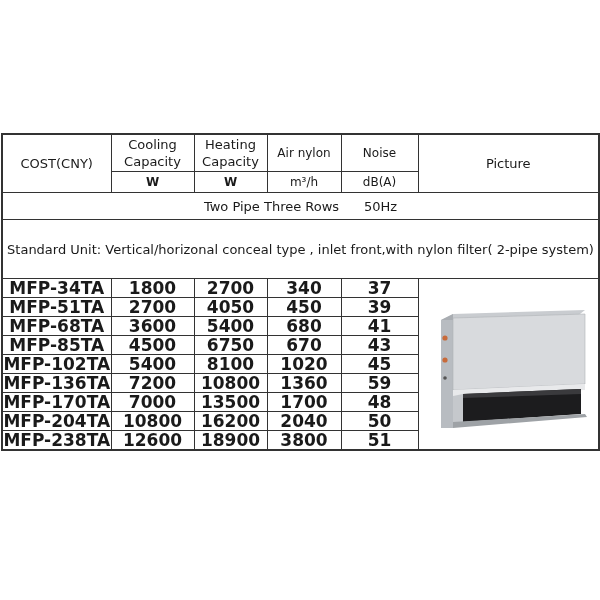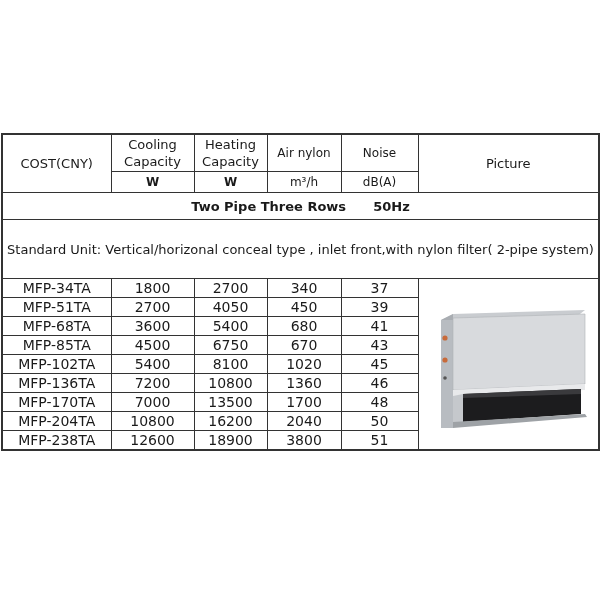--- a/index.html
+++ b/index.html
@@ -7,23 +7,23 @@
          font-family:"DejaVu Sans", "Liberation Sans", sans-serif; color:#1a1a1a; }
   table.spec { position:absolute; left:1px; top:133px; width:597px;
                border-collapse:collapse; table-layout:fixed; font-size:12px; }
   table.spec td { border:1px solid #333; text-align:center; vertical-align:middle;
                   padding:0; line-height:17px; }
   table.spec { border:2px solid #333; }
   .b { font-weight:bold; }
   .hdr1 td { height:36px; }
   .hdr2 td { height:20px; }
   .hdr-big { font-size:13px; font-weight:normal; }
-  .section td { height:26px; font-weight:bold; font-size:13px; }
+  .section td { height:26px; font-weight:normal; font-size:13px; }
   .section2 td { height:58px; font-weight:normal; font-size:13px; line-height:20px; padding:0 10px; }
-  .row td { height:18px; font-size:14px; }
+  .row td { height:18px; font-size:17px;font-weight:bold; }
   .pic-cell { padding:0; }
   .unit-svg { display:block; margin:0 auto; }
 </style>
 </head>
 <body>
 
 <table class="spec">
   <colgroup>
     <col style="width:109px">
       <col style="width:83px">
@@ -102,21 +102,21 @@
     <td>5400</td>
     <td>8100</td>
     <td>1020</td>
     <td>45</td>
   </tr>
   <tr class="row">
     <td>MFP-136TA</td>
     <td>7200</td>
     <td>10800</td>
     <td>1360</td>
-    <td>46</td>
+    <td>59</td>
   </tr>
   <tr class="row">
     <td>MFP-170TA</td>
     <td>7000</td>
     <td>13500</td>
     <td>1700</td>
     <td>48</td>
   </tr>
   <tr class="row">
     <td>MFP-204TA</td>

